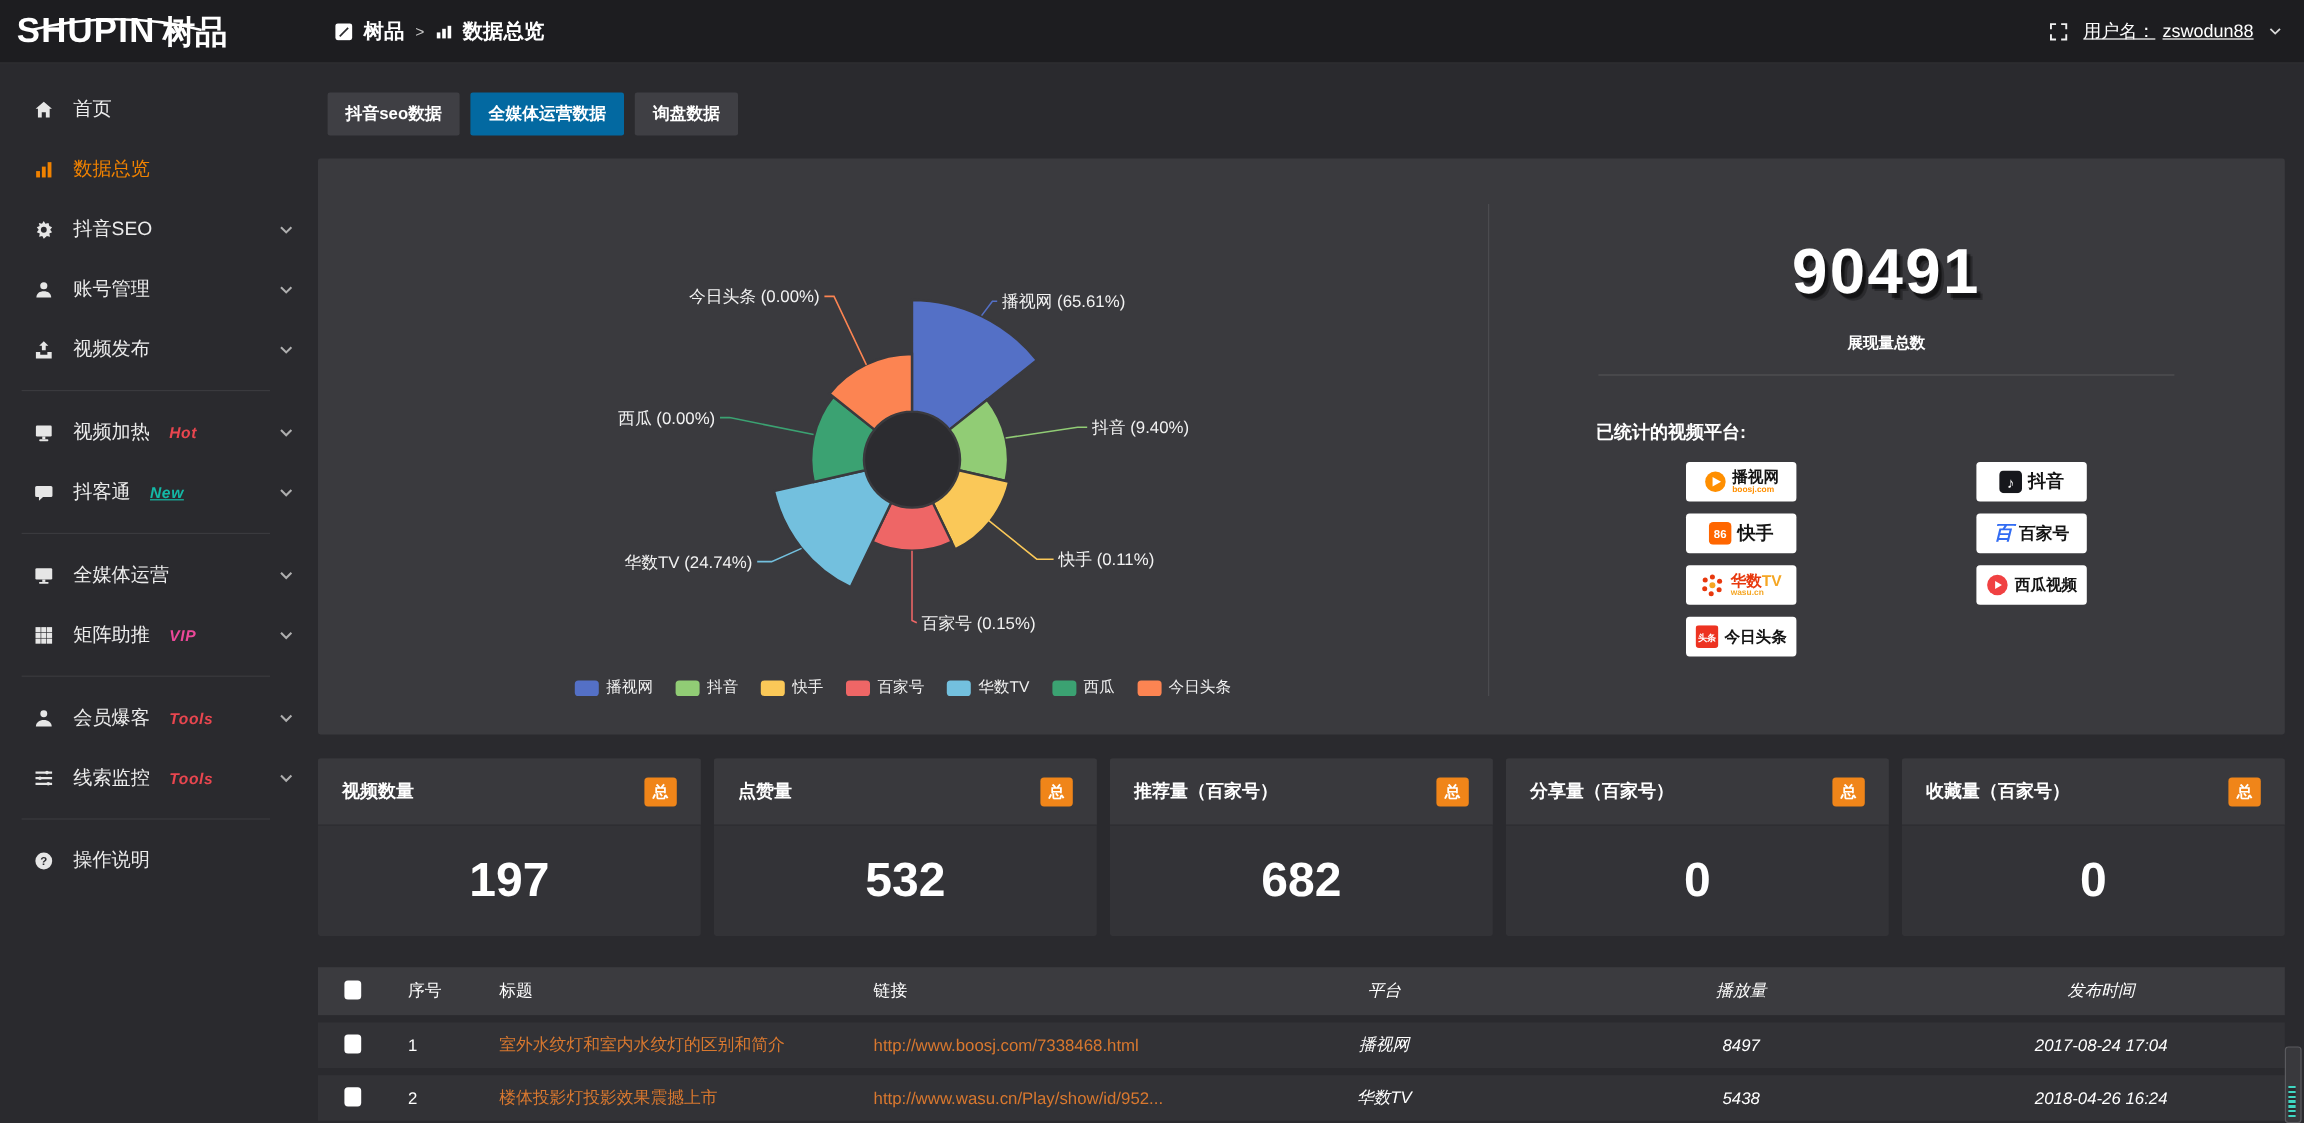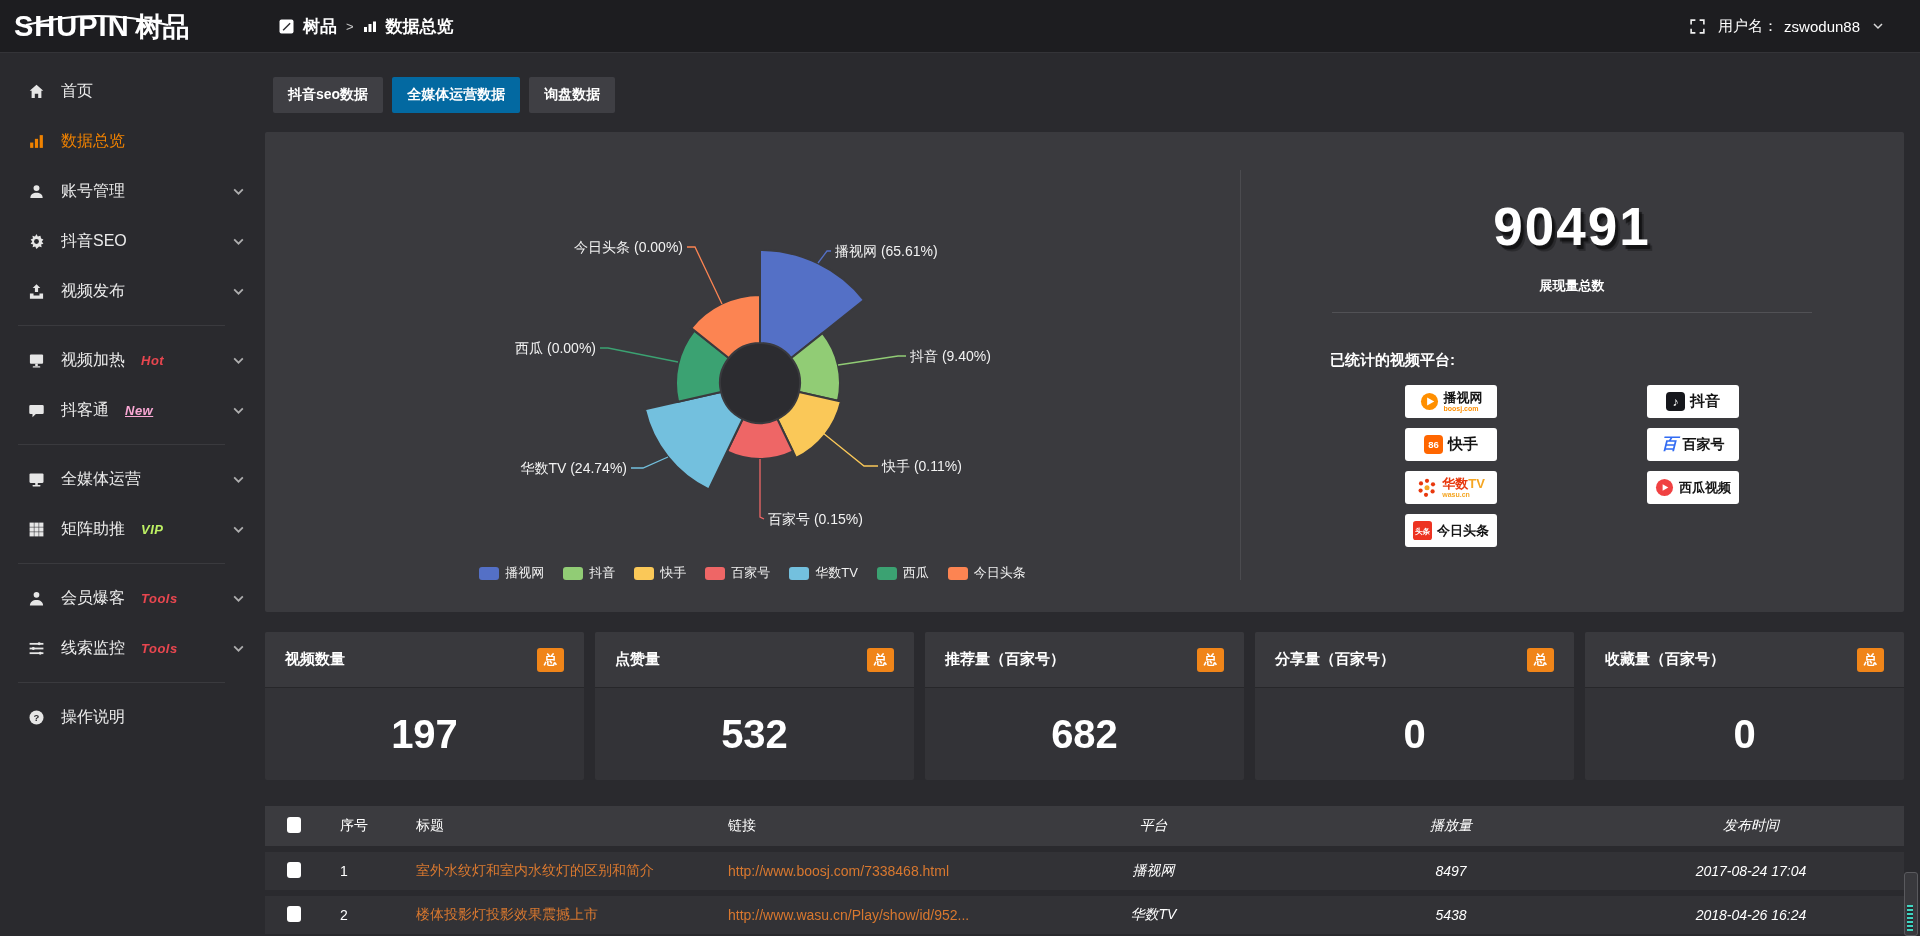--- a/index.html
+++ b/index.html
@@ -8,21 +8,21 @@
 
   
   .topbar{position:absolute;top:0;left:0;right:0;height:52px;background:#1d1d20;
     border-bottom:1px solid #343438;display:flex;align-items:center;z-index:5;}
   .logo{width:265px;padding-left:14px;position:relative;display:flex;align-items:flex-end;gap:6px;}
   .logo-arc{position:absolute;top:2px;left:22px;}
   .logo-en{font-size:29px;font-weight:900;letter-spacing:1px;line-height:1;}
   .logo-cn{font-size:27px;font-weight:800;line-height:1;}
   .crumb{display:flex;align-items:center;gap:9px;font-size:17px;font-weight:700;}
   .crumb .sep{color:#c9c9c9;font-size:13px;font-weight:400;}
-  .userbox{margin-left:auto;display:flex;align-items:center;gap:12px;padding-right:36px;font-size:15px;}
+  .userbox{margin-left:auto;display:flex;align-items:center;gap:12px;padding-right:18px;font-size:15px;text-decoration:underline;}
 
   
   .sidebar{position:absolute;top:52px;left:0;bottom:0;width:265px;padding-top:14px;background:#2a2a2e;}
   .s-item{height:50px;display:flex;align-items:center;padding:0 20px 0 26px;font-size:16px;color:#ececec;cursor:pointer;}
   .s-item .ico{width:20px;height:20px;margin-right:15px;display:flex;align-items:center;justify-content:center;color:#e6e6e6;}
   .s-item.active{color:#f08200;}
   .s-item.active .ico{color:#f08200;}
   .s-badge{font-style:italic;font-weight:800;font-size:13px;margin-left:16px;letter-spacing:.5px;}
   .s-chev{margin-left:auto;opacity:.8;display:flex;}
   .s-div{height:1px;background:#3a3a3e;margin:9px 40px 9px 18px;}
@@ -138,39 +138,39 @@
             <rect x="2" y="9" width="3" height="5"></rect>
             <rect x="6.5" y="5.5" width="3" height="8.5"></rect>
             <rect x="11" y="2" width="3" height="12"></rect>
           </svg>
         </span>
         <span>数据总览</span>
       </div>
       <div class="s-item">
         <span class="ico">
           <svg width="17" height="17" viewBox="0 0 16 16" fill="currentColor">
+            <path d="M8 1l1.2 2.2 2.5-.6.6 2.5L14.5 6 13 8l1.5 2-2.2.9.6 2.5-2.5-.6L8 15l-1.2-2.2-2.5.6.6-2.5L2.5 10 4 8 2.5 6l2.2-.9-.6-2.5 2.5.6z"></path>
+            <circle cx="8" cy="8" r="2.3" fill="#2a2a2e"></circle>
+          </svg>
+        </span>
+        <span>抖音SEO</span>
+        <span class="s-chev">
+          <svg width="13" height="13" viewBox="0 0 12 12">
+            <polyline points="2,4 6,8 10,4" stroke="#cfcfcf" stroke-width="1.6" fill="none"></polyline>
+          </svg>
+        </span>
+      </div>
+      <div class="s-item">
+        <span class="ico">
+          <svg width="17" height="17" viewBox="0 0 16 16" fill="currentColor">
             <circle cx="8" cy="4.8" r="2.8"></circle>
             <path d="M2.2 14c0-3.2 2.6-4.8 5.8-4.8s5.8 1.6 5.8 4.8z"></path>
           </svg>
         </span>
         <span>账号管理</span>
-        <span class="s-chev">
-          <svg width="13" height="13" viewBox="0 0 12 12">
-            <polyline points="2,4 6,8 10,4" stroke="#cfcfcf" stroke-width="1.6" fill="none"></polyline>
-          </svg>
-        </span>
-      </div>
-      <div class="s-item">
-        <span class="ico">
-          <svg width="17" height="17" viewBox="0 0 16 16" fill="currentColor">
-            <path d="M8 1l1.2 2.2 2.5-.6.6 2.5L14.5 6 13 8l1.5 2-2.2.9.6 2.5-2.5-.6L8 15l-1.2-2.2-2.5.6.6-2.5L2.5 10 4 8 2.5 6l2.2-.9-.6-2.5 2.5.6z"></path>
-            <circle cx="8" cy="8" r="2.3" fill="#2a2a2e"></circle>
-          </svg>
-        </span>
-        <span>抖音SEO</span>
         <span class="s-chev">
           <svg width="13" height="13" viewBox="0 0 12 12">
             <polyline points="2,4 6,8 10,4" stroke="#cfcfcf" stroke-width="1.6" fill="none"></polyline>
           </svg>
         </span>
       </div>
       <div class="s-item">
         <span class="ico">
           <svg width="17" height="17" viewBox="0 0 16 16" fill="currentColor">
             <path d="M8 1.2l3.6 3.6H9.5v3.6h-3V4.8H4.4z"></path>
@@ -201,21 +201,21 @@
           </svg>
         </span>
       </div>
       <div class="s-item">
         <span class="ico">
           <svg width="17" height="17" viewBox="0 0 16 16" fill="currentColor">
             <path d="M2.4 2.8h11.2a1.2 1.2 0 011.2 1.2v6.2a1.2 1.2 0 01-1.2 1.2H7.4l-3.2 3v-3H2.4a1.2 1.2 0 01-1.2-1.2V4a1.2 1.2 0 011.2-1.2z"></path>
           </svg>
         </span>
         <span>抖客通</span>
-        <span class="s-badge" style="color: #f9a8d4; text-decoration: underline;">New</span>
+        <span class="s-badge" style="color: #14b8a6; text-decoration: underline;">New</span>
         <span class="s-chev">
           <svg width="13" height="13" viewBox="0 0 12 12">
             <polyline points="2,4 6,8 10,4" stroke="#cfcfcf" stroke-width="1.6" fill="none"></polyline>
           </svg>
         </span>
       </div>
       <div class="s-div"></div>
       <div class="s-item">
         <span class="ico">
           <svg width="17" height="17" viewBox="0 0 16 16" fill="currentColor">
@@ -241,21 +241,21 @@
               <rect x="1.5" y="6" width="4" height="4"></rect>
               <rect x="6" y="6" width="4" height="4"></rect>
               <rect x="10.5" y="6" width="4" height="4"></rect>
               <rect x="1.5" y="10.5" width="4" height="4"></rect>
               <rect x="6" y="10.5" width="4" height="4"></rect>
               <rect x="10.5" y="10.5" width="4" height="4"></rect>
             </g>
           </svg>
         </span>
         <span>矩阵助推</span>
-        <span class="s-badge" style="color: #bef264;">VIP</span>
+        <span class="s-badge" style="color: #ec4899;">VIP</span>
         <span class="s-chev">
           <svg width="13" height="13" viewBox="0 0 12 12">
             <polyline points="2,4 6,8 10,4" stroke="#cfcfcf" stroke-width="1.6" fill="none"></polyline>
           </svg>
         </span>
       </div>
       <div class="s-div"></div>
       <div class="s-item">
         <span class="ico">
           <svg width="17" height="17" viewBox="0 0 16 16" fill="currentColor">

